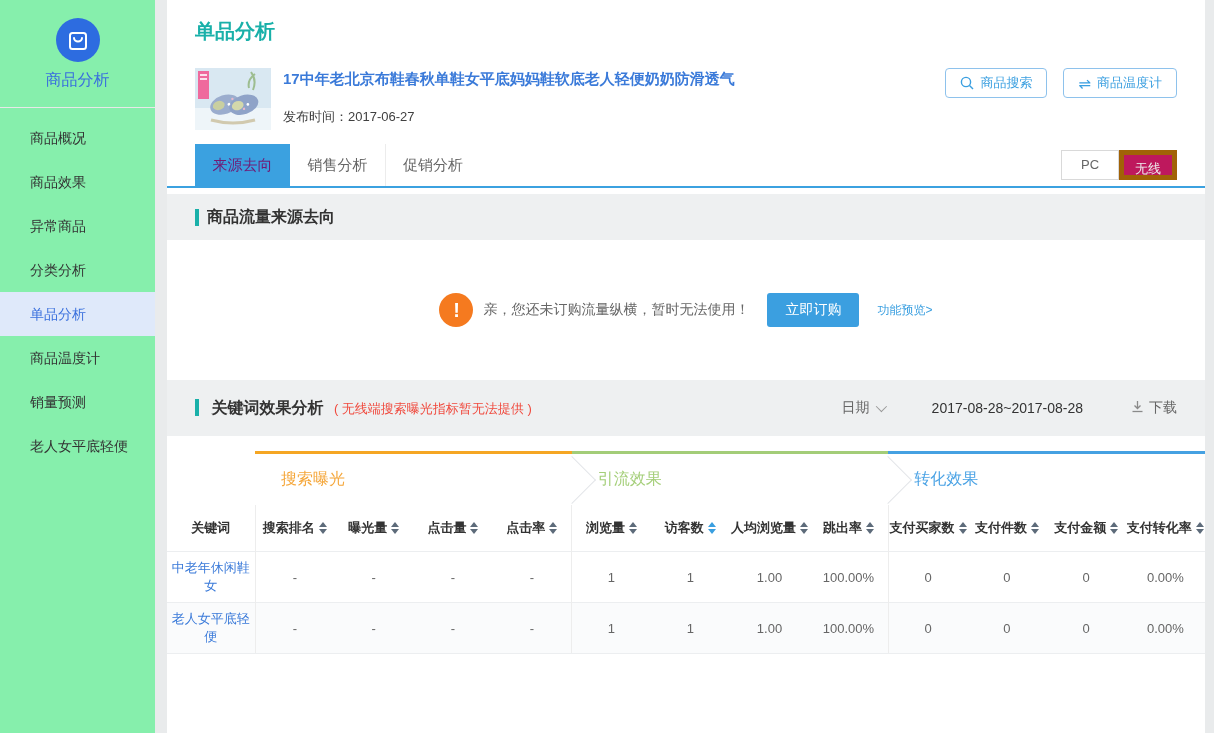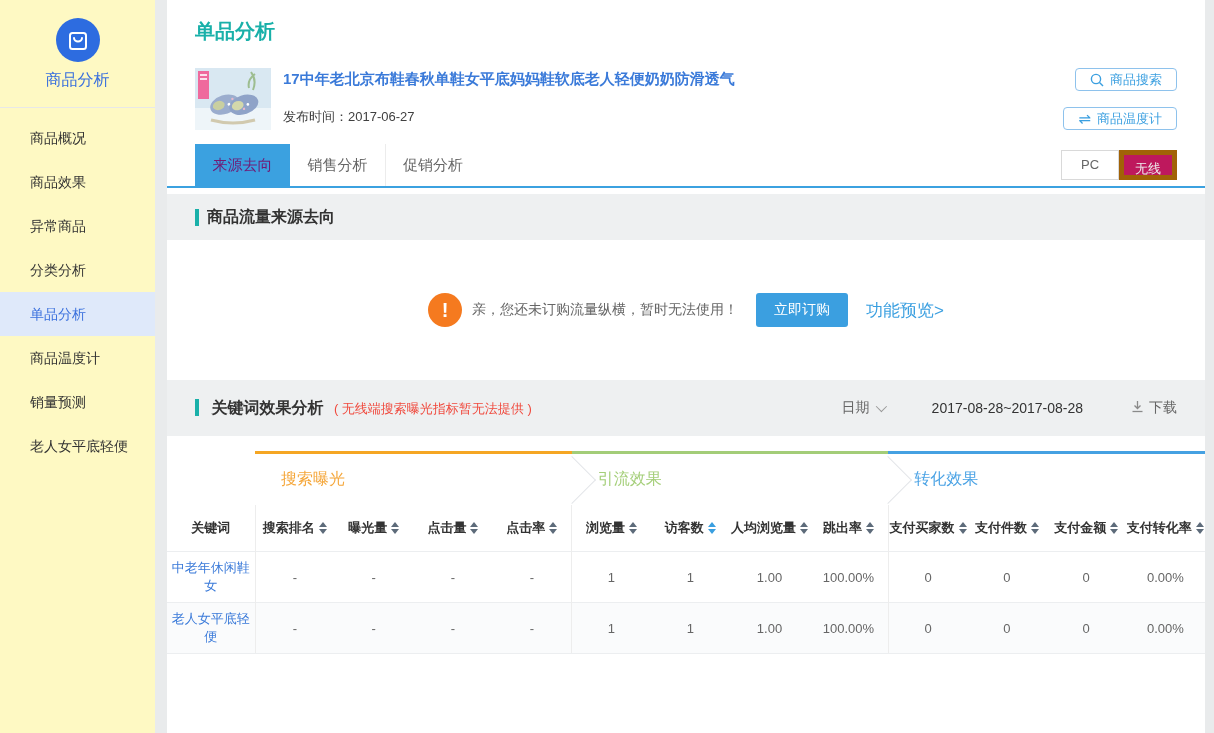--- a/index.html
+++ b/index.html
@@ -1,38 +1,38 @@
 <!DOCTYPE html>
 <html><head>
 <meta charset="utf-8">
 <style>
   * { margin:0; padding:0; box-sizing:border-box; }
   html,body { width:1214px; height:733px; overflow:hidden; }
   body { background:#e9ebec; font-family:"Liberation Sans","DejaVu Sans",sans-serif; }
   .app { display:flex; width:1214px; height:733px; }
 
   
-  .sidebar { width:155px; height:733px; background:#fef9c3; flex:0 0 155px; }
+  .sidebar { width:155px; height:733px; background:#86efac; flex:0 0 155px; }
   .side-header { padding-top:18px; text-align:center; border-bottom:1px solid #e8e8e8; padding-bottom:16px; }
   .logo-circle { width:44px; height:44px; margin:0 auto 8px; }
   .app-title { color:#3a70dd; font-size:16px; }
   .side-nav { padding-top:8px; }
   .nav-item { height:44px; line-height:44px; padding-left:30px; font-size:14px; color:#333; cursor:pointer; }
   .nav-item.active { background:#dfe9fa; color:#3a70dd; }
 
   
   .main { width:1038px; margin-left:12px; background:#fff; height:733px; position:relative; }
   .page-title { color:#19b0a9; font-size:20px; font-weight:bold; padding:18px 0 0 28px; height:44px; }
 
   .product-row { display:flex; padding:24px 28px 0 28px; height:86px; }
   .thumb { width:76px; height:62px; flex:0 0 76px; cursor:pointer; }
   .product-info { margin-left:12px; flex:1; position:relative; }
   .product-title { color:#3a7ad9; font-size:15px; font-weight:bold; text-decoration:none; display:inline-block; margin-top:2px; cursor:pointer; }
   .publish-time { position:absolute; left:0; bottom:4px; color:#404040; font-size:13px; }
-  .header-actions { display:flex; gap:16px; align-items:flex-end;flex-direction:column; }
+  .header-actions { display:flex; gap:16px; align-items:flex-start; }
   .hbtn { display:inline-flex; align-items:center; gap:6px; height:30px; padding:0 14px; border:1px solid #8ec2ec; border-radius:4px; background:#fff; color:#3a9fe0; font-size:13px; cursor:pointer; white-space:nowrap; }
   .hbtn svg { display:block; }
   .swap-glyph { font-size:15px; line-height:1; }
 
   
   .tabs-row { display:flex; justify-content:space-between; align-items:flex-end; margin-top:14px; padding:0 28px; }
   .tabs { display:flex; }
   .tab { width:95px; height:42px; line-height:42px; text-align:center; font-size:15px; color:#666; background:#fff; border-left:1px solid #ececec; cursor:pointer; }
   .tab:first-child { border-left:none; }
   .tab.active { background:#3ba1e0; color:#701a75; border-left:none; }
@@ -49,21 +49,21 @@
   .strip2 { height:56px; justify-content:space-between; }
   .sec-bar { display:inline-block; width:4px; height:17px; background:#19b0a9; margin-right:8px; vertical-align:-3px; }
   .sec-title { font-size:16px; font-weight:bold; color:#333; }
   .sec-note { color:#f04a3e; font-size:13px; margin-left:6px; font-weight:normal; }
 
   
   .notice-panel { height:140px; display:flex; align-items:center; justify-content:center; background:#fff; }
   .warn-circle { width:34px; height:34px; border-radius:50%; background:#f57a1f; color:#fff; font-size:20px; font-weight:bold; display:flex; align-items:center; justify-content:center; margin-right:10px; }
   .notice-text { font-size:14px; color:#666; }
   .order-btn { background:#3b9fe0; color:#fff; border:none; border-radius:3px; font-size:14px; padding:8px 18px; margin-left:18px; cursor:pointer; }
-  .preview-link { color:#3a9fe0; font-size:17px; margin-left:18px; text-decoration:none; cursor:pointer; }
+  .preview-link { color:#3a9fe0; font-size:12px; margin-left:18px; text-decoration:none; cursor:pointer; }
 
   
   .date-controls { display:flex; align-items:center; gap:48px; }
   .date-label { font-size:14px; color:#666; cursor:pointer; display:inline-flex; align-items:center; gap:6px; }
   .chev-down { width:8px; height:8px; border-right:1px solid #999; border-bottom:1px solid #999; transform:rotate(45deg) translateY(-2px); display:inline-block; }
   .date-range { font-size:14px; color:#333; cursor:pointer; }
   .download { font-size:14px; color:#666; display:inline-flex; align-items:center; gap:5px; cursor:pointer; }
 
   
   .filter-row { padding:14px 0 0 28px; height:47px; }

